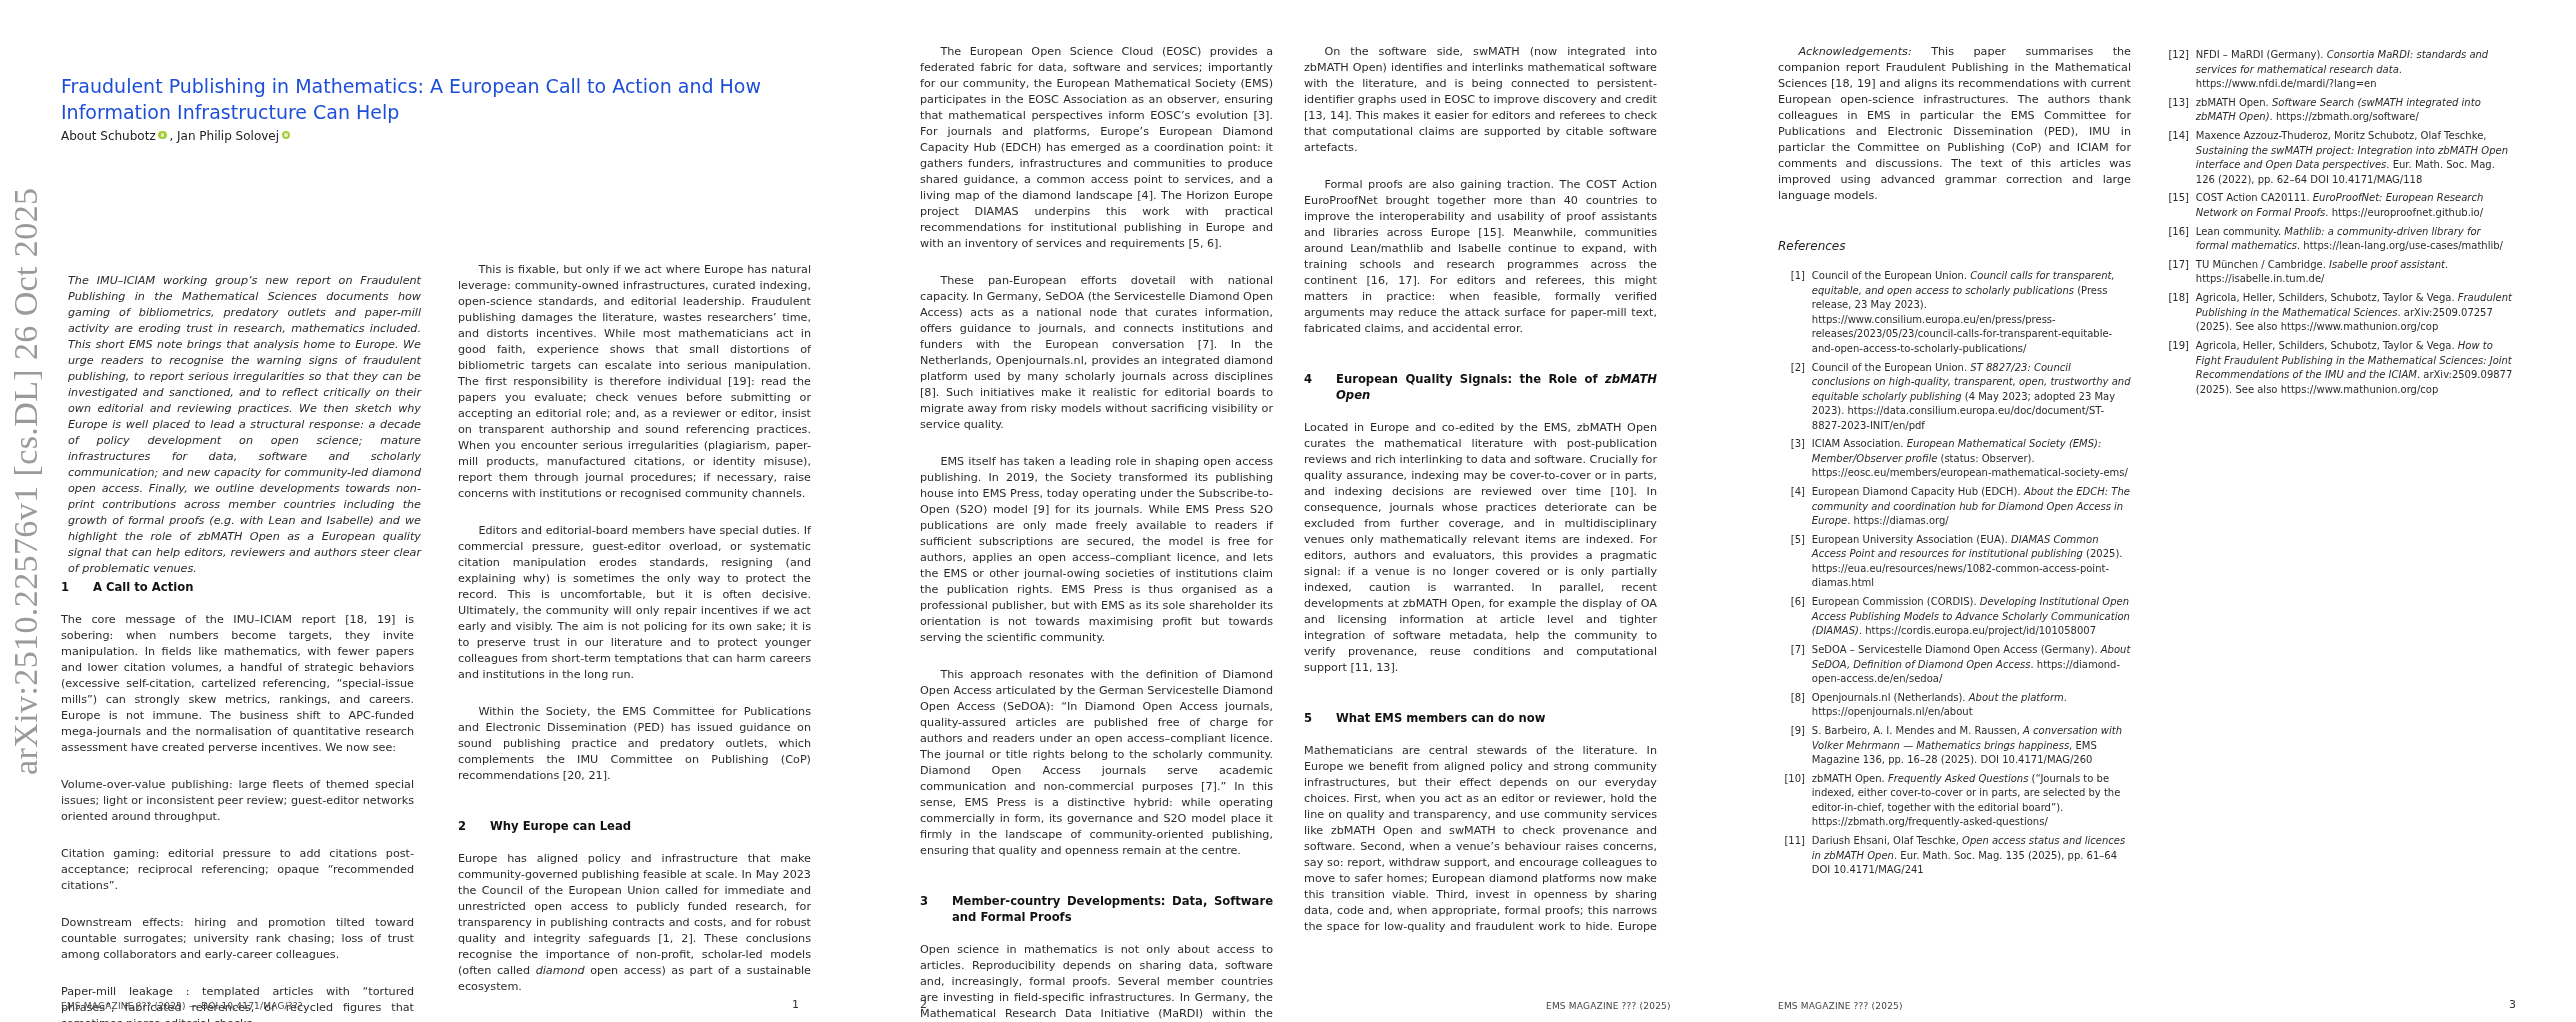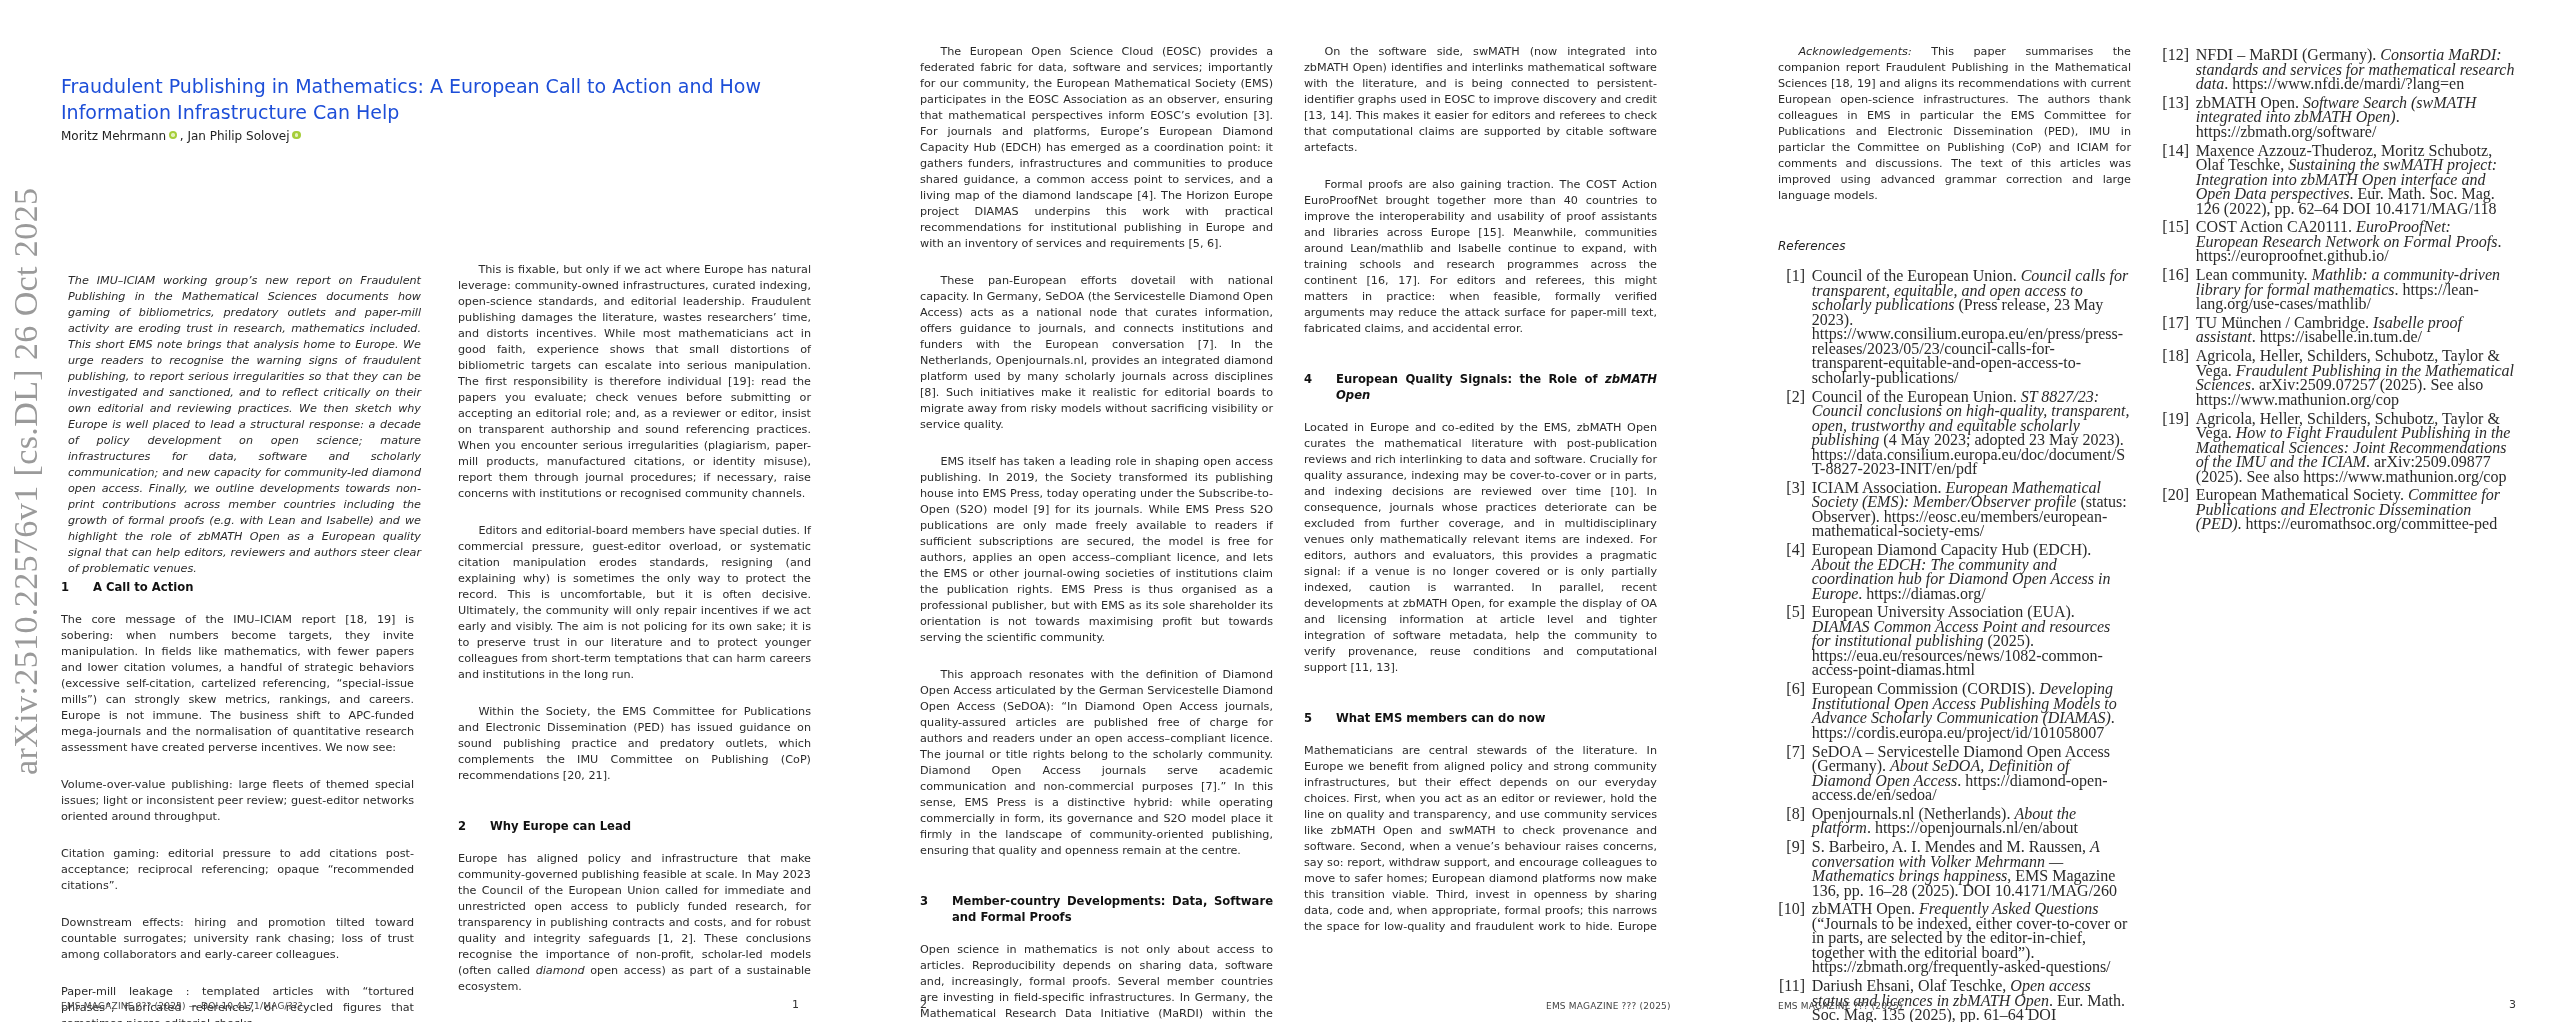--- a/index.html
+++ b/index.html
@@ -41,36 +41,36 @@
     font-size: 11.2px; line-height: 16px; text-align: justify; color: #2a2a2a;
   }
   .arxiv {
     position: absolute; left: 6.8px; top: 775px; transform-origin: 0 0;
     transform: rotate(-90deg); font-family: "Liberation Serif", serif;
     font-size: 34px; color: #9a9a9a; white-space: nowrap; letter-spacing: 0.4px;
   }
   .footer { position: absolute; font-size: 9px; color: #444; letter-spacing: 0.2px; }
   .pagenum { position: absolute; font-size: 11px; color: #333; }
   .refs-title { font-style: italic; font-size: 12px; margin: 34px 0 15.3px 0; color: #222; }
-  .ref { display: flex; font-size: 16px; line-height: 14.5px; margin-bottom: 4.3px; text-align: left; font-family: Liberation Serif, serif; }
+  .ref { display: flex; font-size: 10px; line-height: 14.5px; margin-bottom: 4.3px; text-align: left; }
   .ref .rn { width: 27px; flex: none; text-align: right; padding-right: 6.8px; color: #2a2a2a; }
   .ref .rt { flex: 1; word-break: break-word; }
   .it { font-style: italic; }
   .list-item { margin: 0; }
 </style>
 </head>
 <body>
 
 <div class="page" style="left:0;width:859px;">
   <div class="arxiv">arXiv:2510.22576v1  [cs.DL]  26 Oct 2025</div>
 
   <h1 class="title">Fraudulent Publishing in Mathematics: A European Call to Action and How Information Infrastructure Can Help</h1>
 
   <div class="authors">
-    <span>Moritz Mehrmann</span>
+    <span>About Schubotz</span>
     <span class="orcid"></span>
     <span style="white-space:pre">, </span>
     <span>Jan Philip Solovej</span>
     <span class="orcid"></span>
   </div>
 
   <p class="abstract">The IMU–ICIAM working group’s new report on Fraudulent Publishing in the Mathematical Sciences documents how gaming of bibliometrics, predatory outlets and paper-mill activity are eroding trust in research, mathematics included. This short EMS note brings that analysis home to Europe. We urge readers to recognise the warning signs of fraudulent publishing, to report serious irregularities so that they can be investigated and sanctioned, and to reflect critically on their own editorial and reviewing practices. We then sketch why Europe is well placed to lead a structural response: a decade of policy development on open science; mature infrastructures for data, software and scholarly communication; and new capacity for community-led diamond open access. Finally, we outline developments towards non-print contributions across member countries including the growth of formal proofs (e.g. with Lean and Isabelle) and we highlight the role of zbMATH Open as a European quality signal that can help editors, reviewers and authors steer clear of problematic venues.</p>
 
   <div class="col" style="left:61px; top:579px; width:353px;">
     <div class="sec-head" style="margin-top:0">
@@ -208,22 +208,18 @@
         <span class="rt"><span>TU München / Cambridge. </span><span class="it">Isabelle proof assistant</span><span>. https://isabelle.in.tum.de/</span></span>
       </div>
     <div class="ref">
         <span class="rn">[18]</span>
         <span class="rt"><span>Agricola, Heller, Schilders, Schubotz, Taylor &amp; Vega. </span><span class="it">Fraudulent Publishing in the Mathematical Sciences</span><span>. arXiv:2509.07257 (2025). See also https://www.mathunion.org/cop</span></span>
       </div>
     <div class="ref">
         <span class="rn">[19]</span>
         <span class="rt"><span>Agricola, Heller, Schilders, Schubotz, Taylor &amp; Vega. </span><span class="it">How to Fight Fraudulent Publishing in the Mathematical Sciences: Joint Recommendations of the IMU and the ICIAM</span><span>. arXiv:2509.09877 (2025). See also https://www.mathunion.org/cop</span></span>
       </div>
-    <div class="ref">
-        <span class="rn">[20]</span>
-        <span class="rt"><span>European Mathematical Society. </span><span class="it">Committee for Publications and Electronic Dissemination (PED)</span><span>. https://euromathsoc.org/committee-ped</span></span>
-      </div>
   </div>
 
   <div class="footer" style="left:61px; top:1001px;">EMS MAGAZINE ??? (2025)</div>
   <div class="pagenum" style="left:792px; top:998px;">3</div>
 </div>
 
 
 </body></html>

